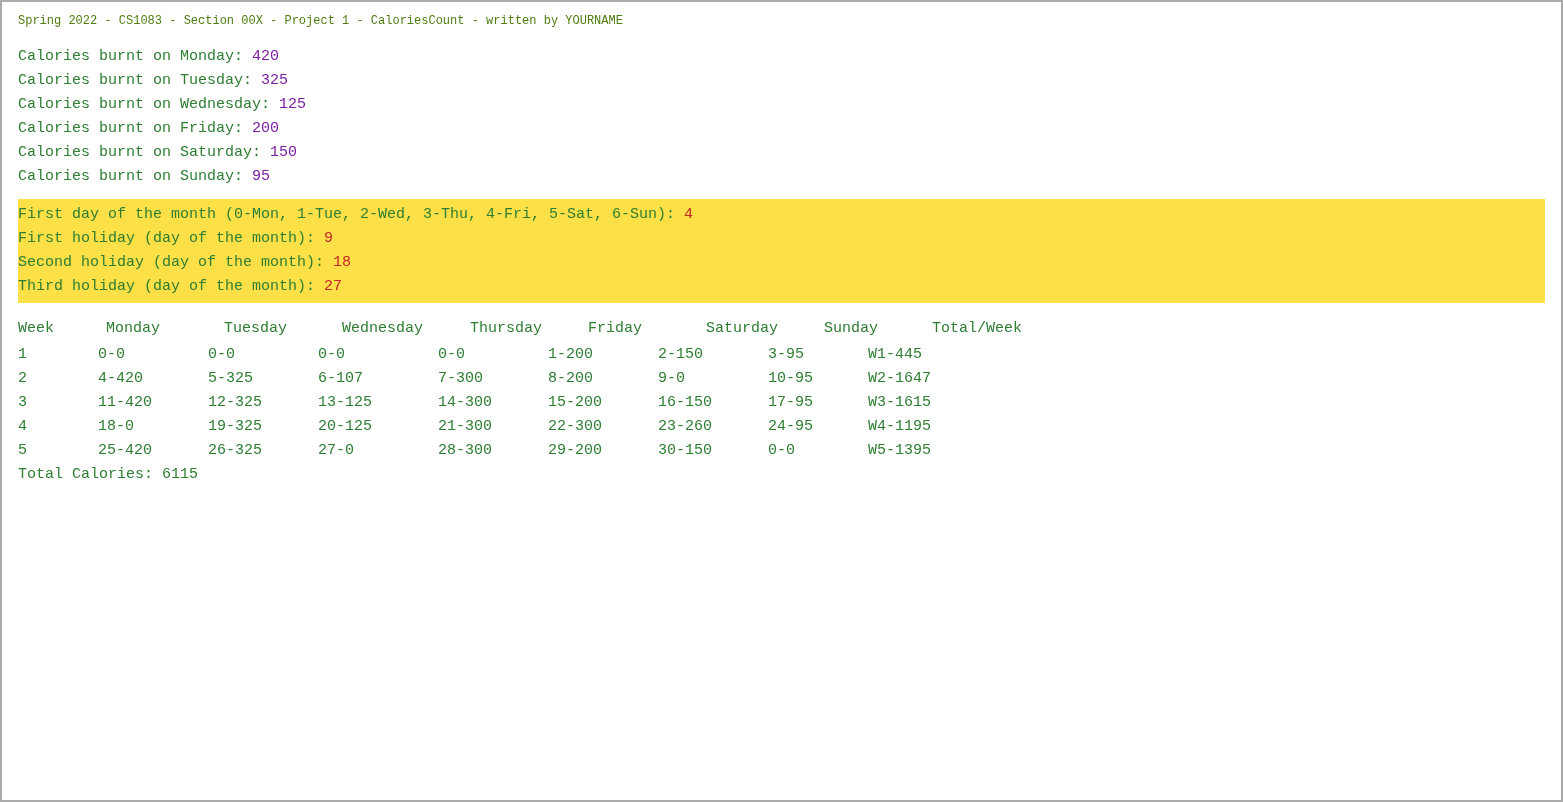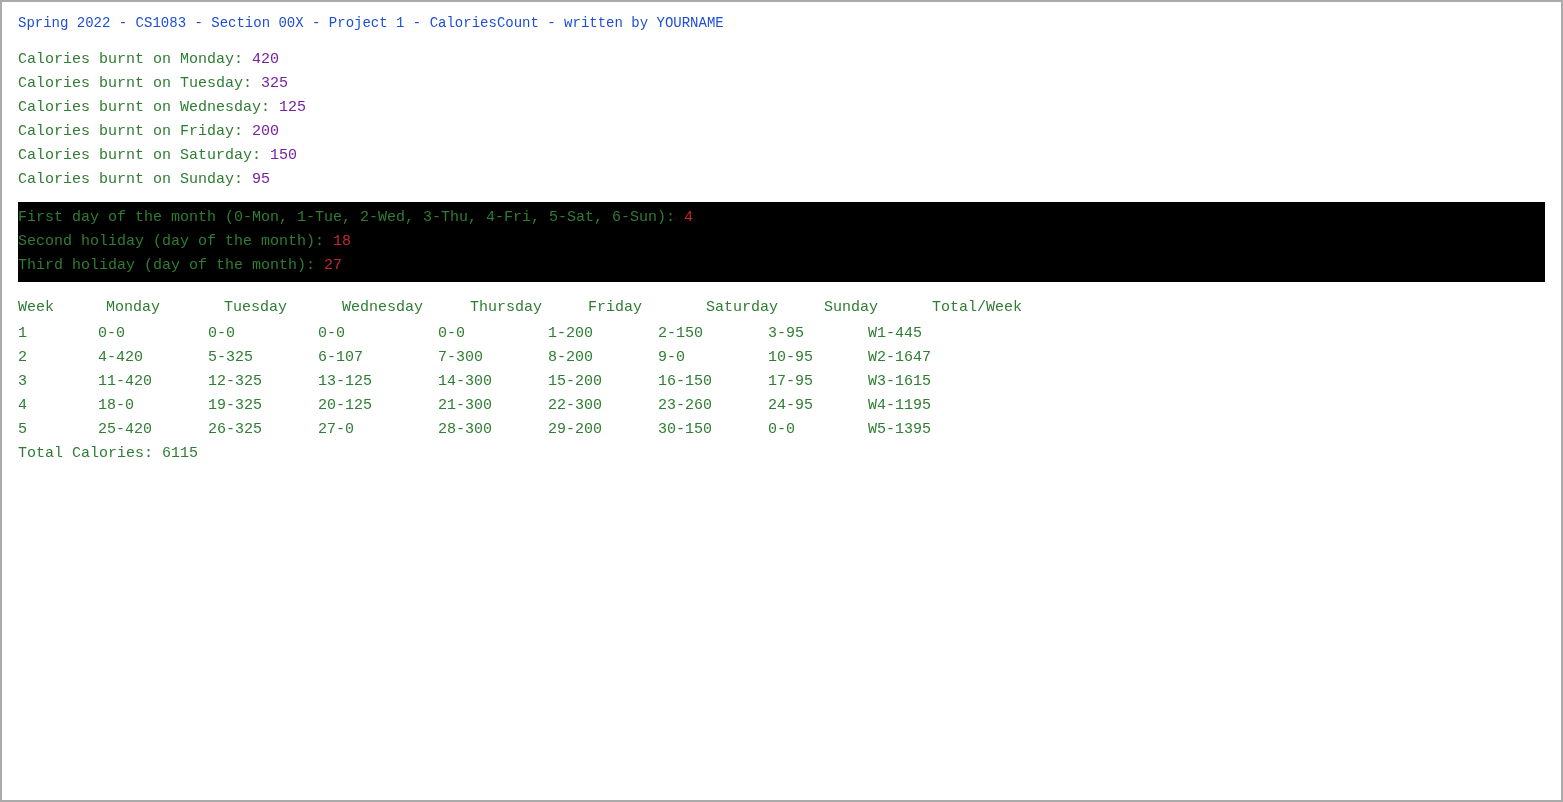--- a/index.html
+++ b/index.html
@@ -18,40 +18,40 @@
     .terminal-window {
       width: 1563px;
       min-height: 802px;
       background: #ffffff;
       border: 2px solid #aaaaaa;
       padding: 10px 16px;
       position: relative;
     }
 
     .title-bar {
-      color: #1d4ed8;
-      font-size: 14px;
+      color: #4d7c0f;
+      font-size: 12px;
       margin-bottom: 14px;
       white-space: nowrap;
     }
 
     .calories-section {
       margin-bottom: 10px;
     }
 
     .calorie-line {
       color: #2e7d32;
     }
 
     .calorie-value {
       color: #7b1fa2;
     }
 
     .input-section {
-      background: #000000;
+      background: #fde047;
       padding: 4px 0 4px 0;
       margin-bottom: 14px;
     }
 
     .input-line {
       color: #2e7d32;
     }
 
     .input-value {
       color: #c62828;
@@ -118,20 +118,23 @@
       <span>Calories burnt on Saturday: </span><span class="calorie-value">150</span>
     </div>
     <div class="calorie-line">
       <span>Calories burnt on Sunday: </span><span class="calorie-value">95</span>
     </div>
   </div>
 
   <div class="input-section">
     <div class="input-line">
       <span>First day of the month (0-Mon, 1-Tue, 2-Wed, 3-Thu, 4-Fri, 5-Sat, 6-Sun): </span><span class="input-value">4</span>
+    </div>
+    <div class="input-line">
+      <span>First holiday (day of the month): </span><span class="input-value">9</span>
     </div>
     <div class="input-line">
       <span>Second holiday (day of the month): </span><span class="input-value">18</span>
     </div>
     <div class="input-line">
       <span>Third holiday (day of the month): </span><span class="input-value">27</span>
     </div>
   </div>
 
   <div class="table-section">

